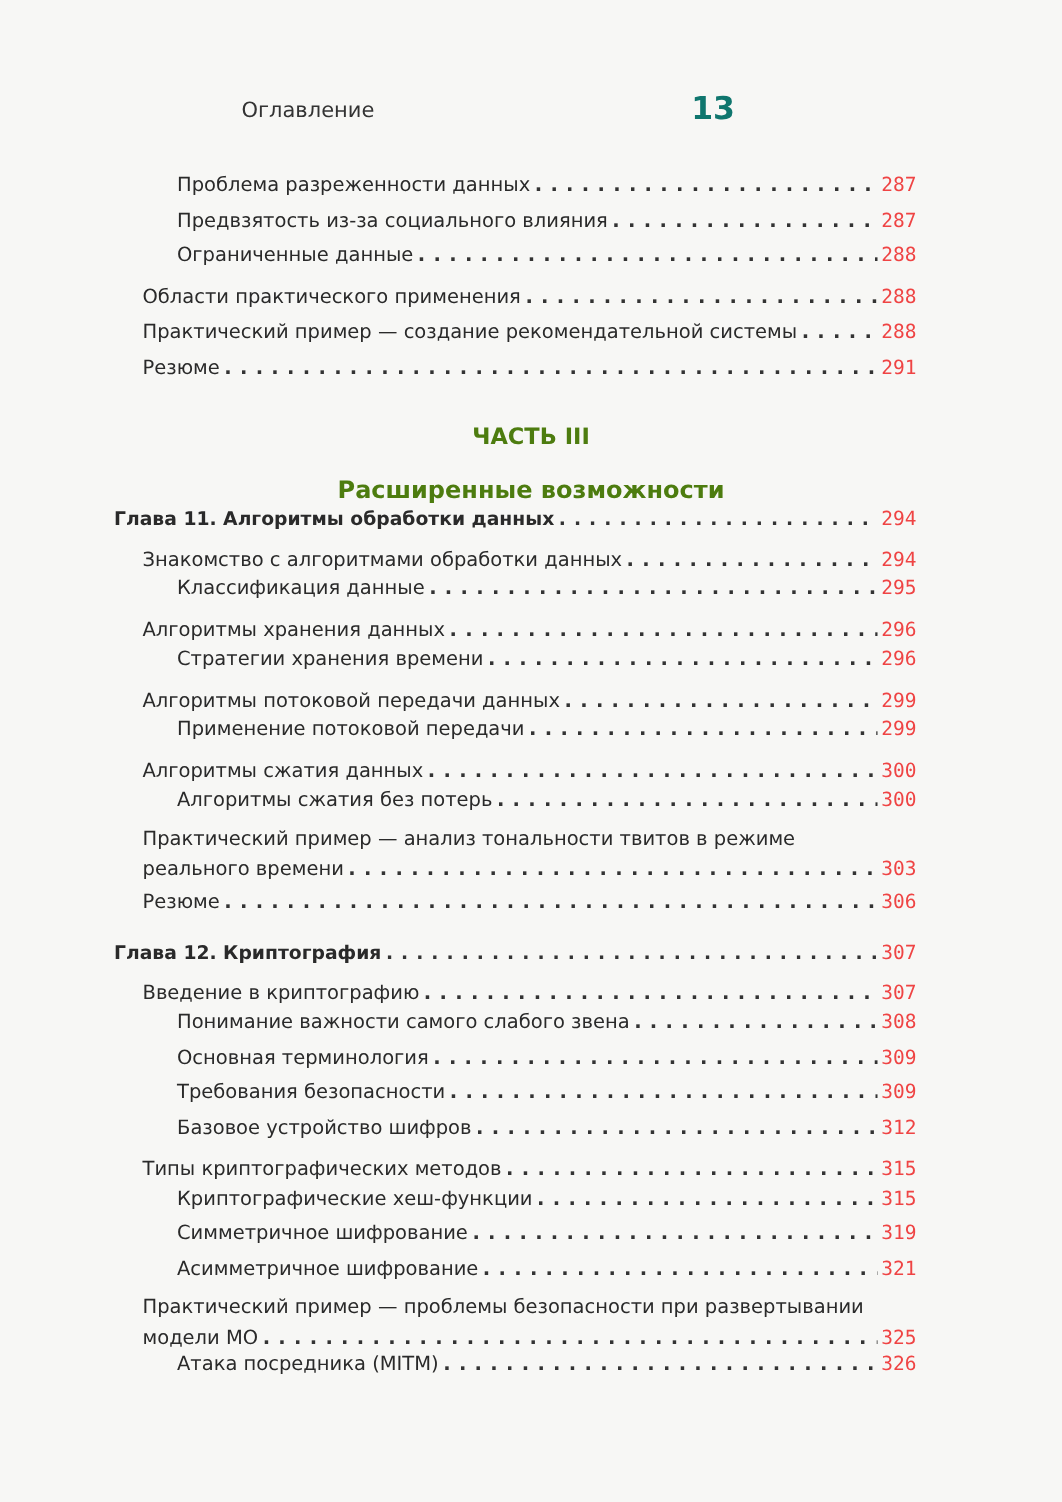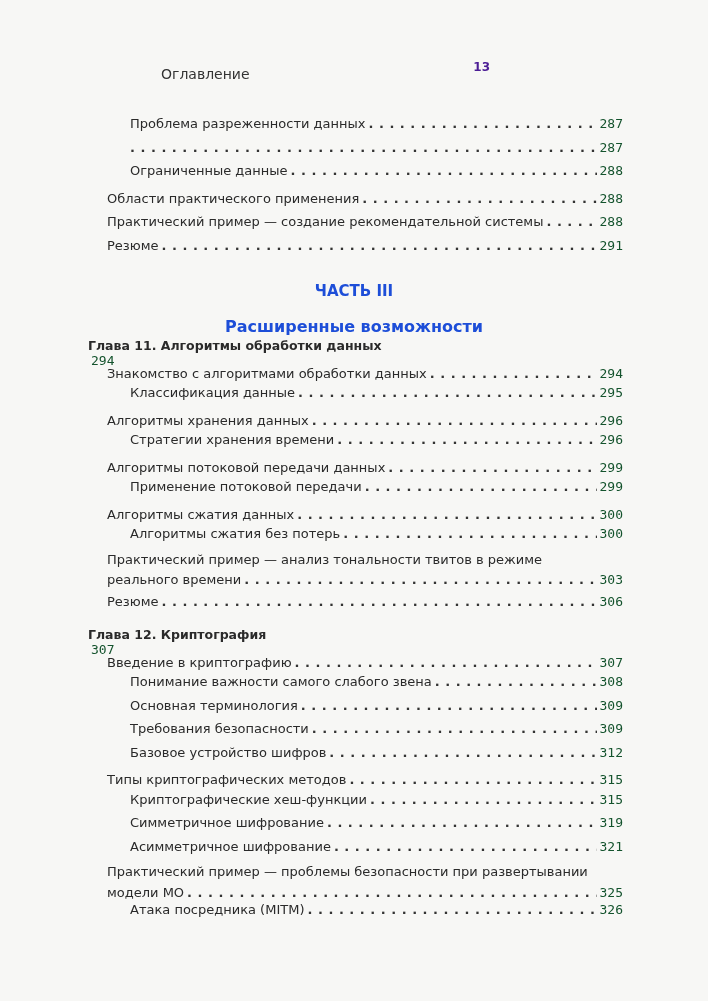--- a/index.html
+++ b/index.html
@@ -13,75 +13,76 @@
     }
     .header {
       position: absolute; left: 0; top: 0; width: 576px; height: 100px;
     }
     .running-title {
       position: absolute; left: 161px; top: 66px;
       font-size: 14px; color: #333;
     }
     .page-number {
       position: absolute; right: 86px; top: 60px;
-      font-size: 12px; font-weight: bold; color: #4c1d95;
+      font-size: 21px; font-weight: bold; color: #0f766e;
     }
     .toc {
-      position: absolute; left: 88px; width: 535px;
+      position: absolute; left: 76px; width: 535px;
     }
     .row {
       position: relative;
       display: flex; align-items: baseline;
       height: 23.5px;
       font-size: 13px;
       white-space: nowrap;
     }
     .row.lvl0 { padding-left: 0; }
     .row.lvl1 { padding-left: 19px; align-items: center; }
     .row.lvl2 { padding-left: 42px; }
-    .row.chapter { font-weight: bold; font-size: 12.5px; flex-direction: column; }
+    .row.chapter { font-weight: bold; font-size: 12.5px; }
     .row .title { flex: 0 0 auto; background: #f7f7f5; padding-right: 3px; }
     .row .leader {
       flex: 1 1 auto; overflow: hidden;
       color: #333; letter-spacing: 3.2px; font-weight: bold;
     }
     .row .leader::before {
       content: ". . . . . . . . . . . . . . . . . . . . . . . . . . . . . . . . . . . . . . . . . . . . . . . . . . . . . . . . . . . . . . . . . . . . . . . . . . . . . . . . . . . .";
       letter-spacing: 0; word-spacing: 1px;
     }
     .row .page {
       flex: 0 0 auto; padding-left: 3px;
       font-family: "DejaVu Sans Mono", monospace; font-size: 13px;
-      font-weight: normal; color: #14532d;
+      font-weight: normal; color: #ef4444;
     }
     .row.cont { height: 20px; }
     .wrap-line { font-size: 13px; height: 20px; line-height: 20px; white-space: nowrap; }
     .part-heading {
       position: absolute; left: 0; width: 708px; text-align: center;
-      font-weight: bold; color: #1d4ed8;
+      font-weight: bold; color: #4d7c0f;
     }
     .part-label { top: 282px; font-size: 15px; }
     .part-title { top: 302px; font-size: 16px; margin-top: 15px; }
     .gap { height: 14px; }
   </style>
 </head>
 <body>
 
 <div class="header">
   <div class="running-title">Оглавление</div>
   <div class="page-number">13</div>
 </div>
 
 <div class="toc" style="top:116px;">
   <div class="row lvl2">
     <span class="title">Проблема разреженности данных</span>
     <span class="leader"></span>
     <span class="page">287</span>
   </div>
   <div class="row lvl2">
+    <span class="title">Предвзятость из-за социального влияния</span>
     <span class="leader"></span>
     <span class="page">287</span>
   </div>
   <div class="row lvl2">
     <span class="title">Ограниченные данные</span>
     <span class="leader"></span>
     <span class="page">288</span>
   </div>
   <div class="row lvl1">
     <span class="title">Области практического применения</span>

